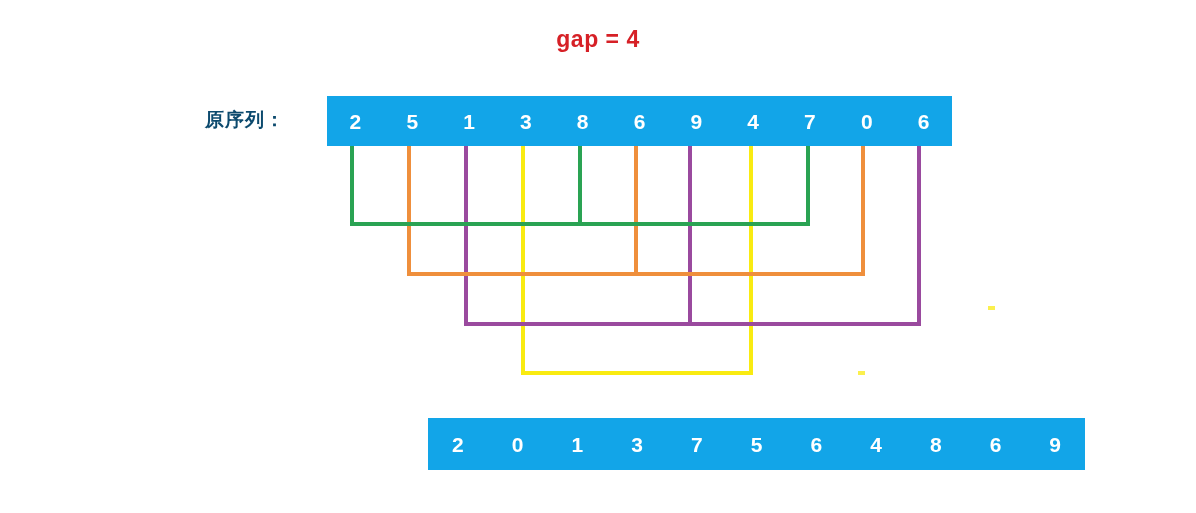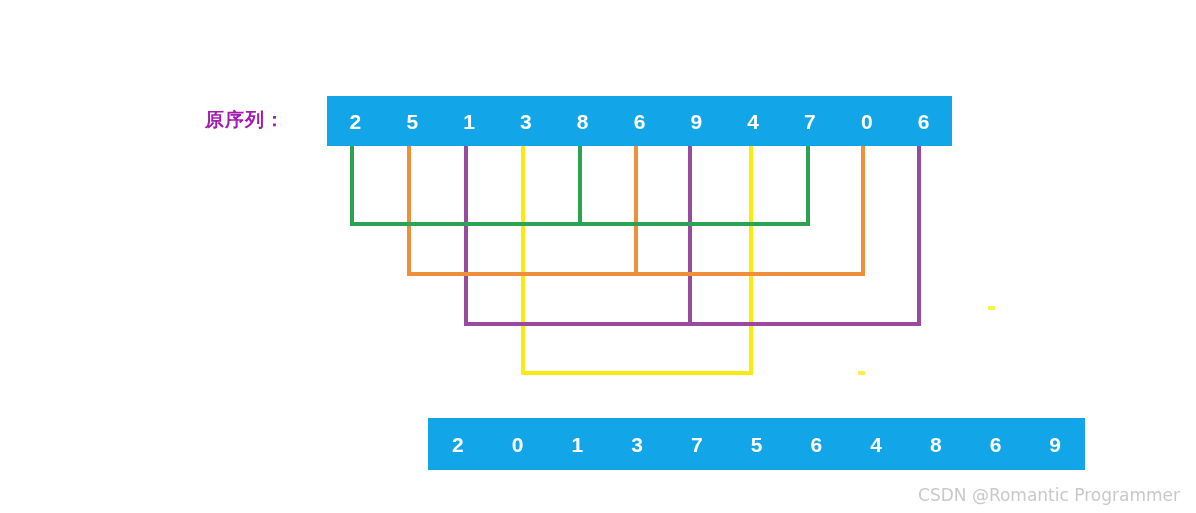--- a/index.html
+++ b/index.html
@@ -33,21 +33,21 @@
     color: #d62026;
     font-size: 23px;
     font-weight: bold;
     letter-spacing: 0.5px;
     white-space: pre;
   }
 
   
   .row-label {
     position: absolute;
-    color: #a21caf;
+    color: #0c4a6e;
     font-weight: bold;
     white-space: pre;
   }
   #label-original {
     left: 205px;
     top: 107px;
     font-size: 19px;
     letter-spacing: 1px;
   }
   #label-result {
@@ -106,20 +106,21 @@
   }
 
   
   .speck { position: absolute; width: 7px; height: 4px; }
 </style>
 </head>
 <body>
 
 <div id="stage">
 
+  <div id="gap-title">gap = 4</div>
 
   <div class="row-label" id="label-original">原序列：</div>
 
   <div class="array-bar" id="array-original">
       <div class="array-cell">2</div>
       <div class="array-cell">5</div>
       <div class="array-cell">1</div>
       <div class="array-cell">3</div>
       <div class="array-cell">8</div>
       <div class="array-cell">6</div>
@@ -158,15 +159,14 @@
       <div class="array-cell">3</div>
       <div class="array-cell">7</div>
       <div class="array-cell">5</div>
       <div class="array-cell">6</div>
       <div class="array-cell">4</div>
       <div class="array-cell">8</div>
       <div class="array-cell">6</div>
       <div class="array-cell">9</div>
     </div>
 
-  <div id="watermark">CSDN @Romantic Programmer</div>
 
 </div>
 
 </body></html>

